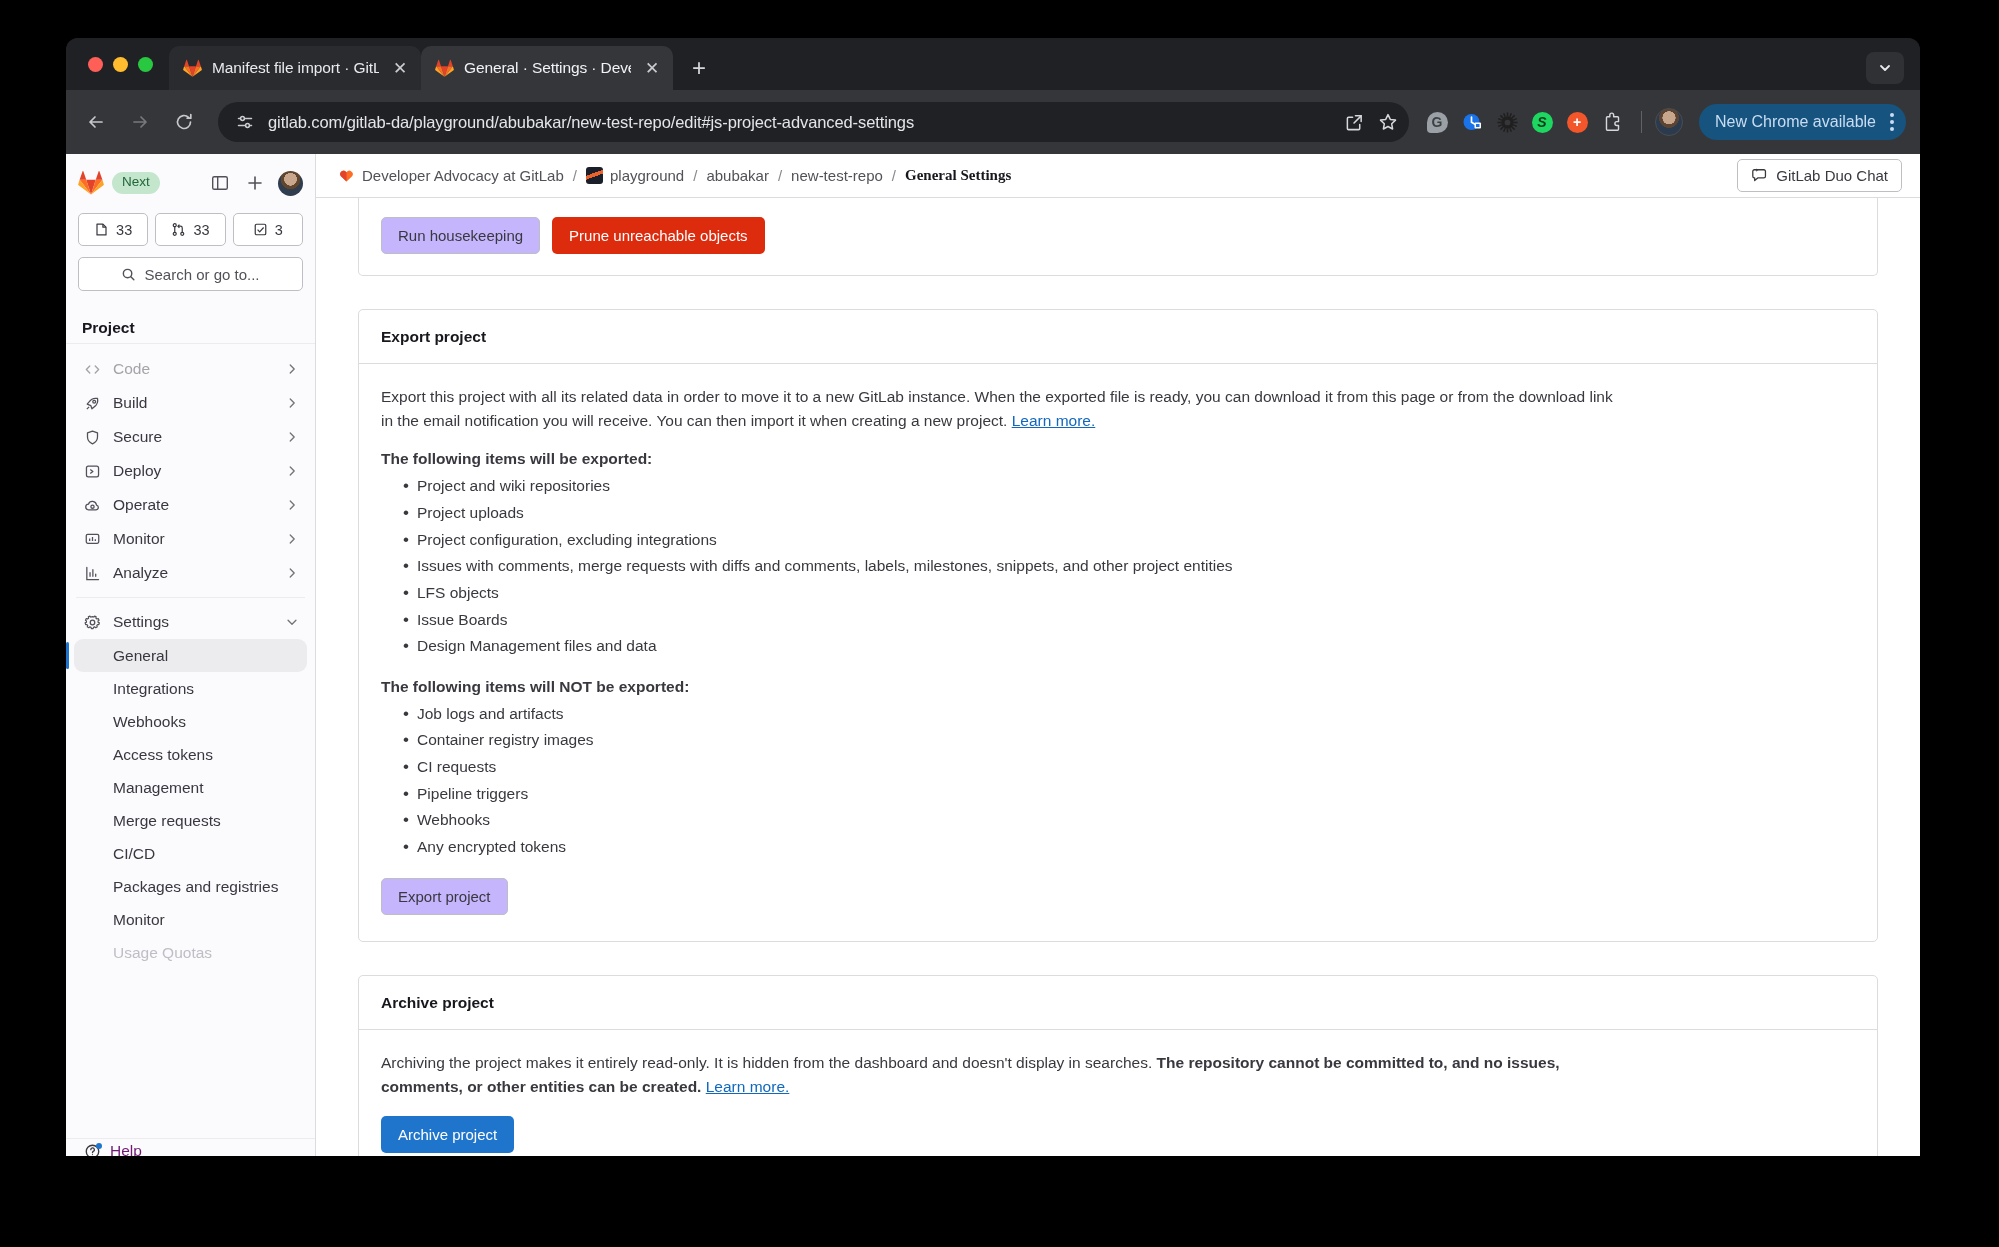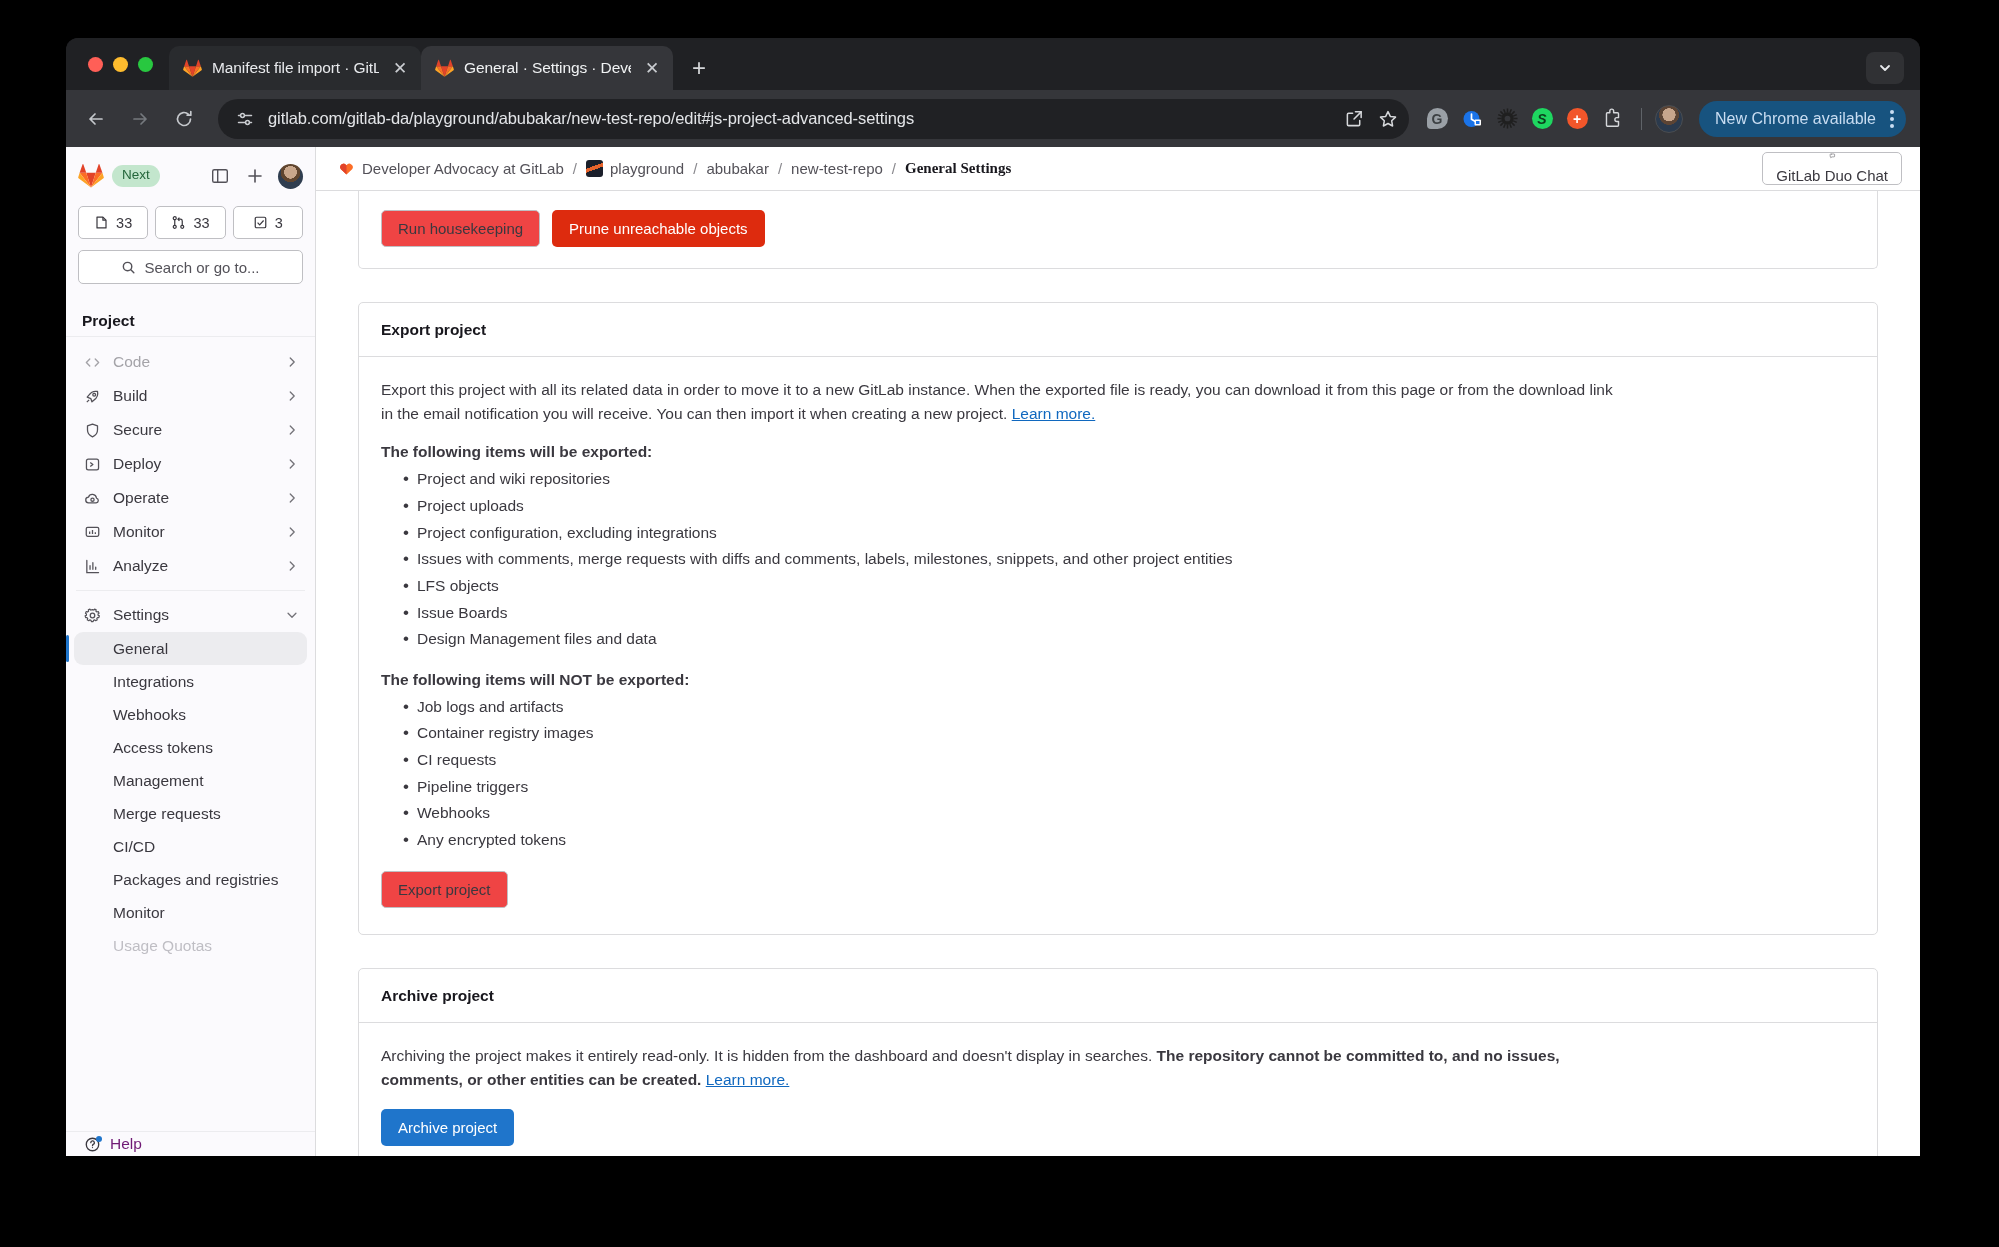--- a/index.html
+++ b/index.html
@@ -75,21 +75,21 @@
     display: flex; align-items: center;
   }
   .tab-list-btn {
     width: 38px; height: 32px; border-radius: 8px;
     background: #303134;
     display: flex; align-items: center; justify-content: center;
   }
 
   
   .toolbar {
-    height: 57px;
+    height: 64px;
     background: #35363a;
     display: flex; align-items: center;
     padding: 0 14px 0 10px;
     gap: 4px;
   }
   .nav-btn {
     width: 40px; height: 40px; border-radius: 50%;
     display: flex; align-items: center; justify-content: center;
     color: #c5c8cc;
   }
@@ -263,21 +263,21 @@
   .bc-tile {
     width: 17px; height: 17px; flex: none; border-radius: 3px;
     background: linear-gradient(160deg,#1b1f2a 0 38%, #e8642c 38% 55%, #1b1f2a 55% 100%);
   }
   .duo-chat-btn {
     margin-left: auto;
     height: 33px; border: 1px solid #bfbfc3; border-radius: 5px;
     background: #fff;
     display: flex; align-items: center; gap: 8px;
     padding: 0 13px;
-    font-size: 15px; color: #3a383f; flex-direction: column;
+    font-size: 15px; color: #3a383f;
   }
 
   .content-scroll {
     flex: 1; min-height: 0;
     background: #fff;
     overflow: hidden;
     position: relative;
     padding: 0 42px;
   }
   .settings-card {
@@ -299,21 +299,21 @@
   .card-body.tight { padding: 19px 22px 21px; }
 
   .btn {
     display: inline-flex; align-items: center; justify-content: center;
     height: 37px; padding: 0 16px;
     border-radius: 5px;
     font-size: 15px;
     border: 1px solid transparent;
     white-space: nowrap;
   }
-  .btn-default { background: #ef4444; border-color: #bfbfc3; color: #3a383f; }
+  .btn-default { background: #c4b5fd; border-color: #bfbfc3; color: #3a383f; }
   .btn-danger { background: #dd2b0e; color: #fff; }
   .btn-info { background: #1f75cb; color: #fff; }
   .btn-row { display: flex; gap: 12px; }
 
   .p-text {
     font-size: 15.5px; color: #3a383f; line-height: 1.56;
     margin-bottom: 17px;
     max-width: 1235px;
   }
   .p-text:last-child { margin-bottom: 0; }

